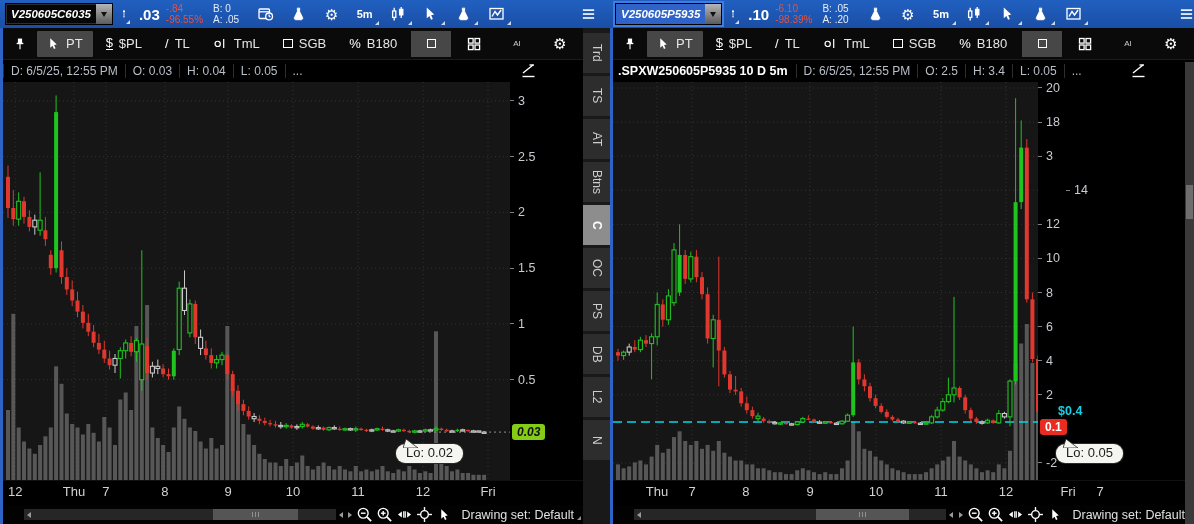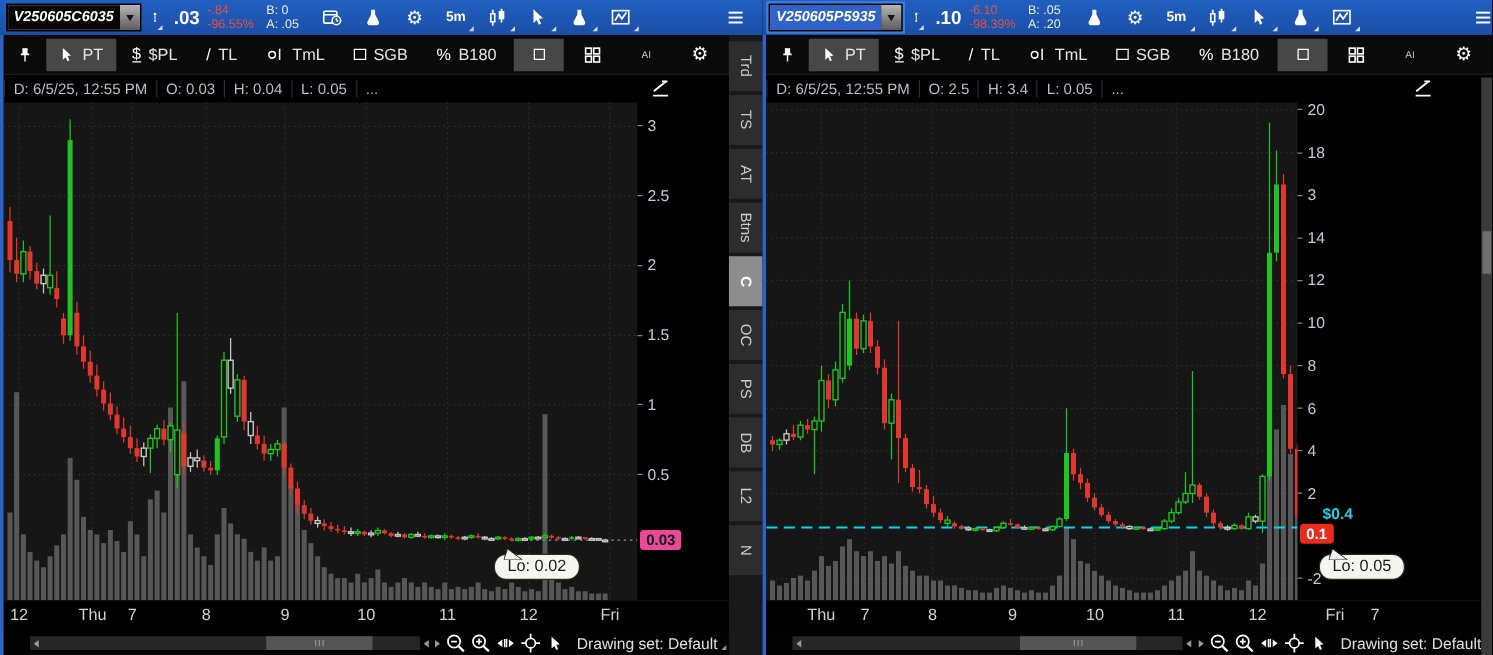--- a/index.html
+++ b/index.html
@@ -57,21 +57,21 @@
   .main-col{width:583px;display:flex;flex-direction:column;border-left:3px solid #2c63c4;}
   .rbody{display:flex;flex-direction:column;flex:1;border-left:3px solid #2c63c4;position:relative;}
   .plot-row{display:flex;height:398px;flex:0 0 398px;}
   .plot{height:398px;background:#161616;position:relative;}
   #plot0{width:507px;}
   #plot1{width:425px;}
   .axis-col{position:relative;background:#000;flex:1;font-size:12.5px;color:#c7ccd3;}
   .tick{position:absolute;left:0;display:flex;align-items:center;height:14px;transform:translateY(-7px);}
   .tick::before{content:"";width:4px;height:1px;background:#808080;margin-right:4px;display:inline-block;}
   .pbubble{position:absolute;left:2px;padding:0 5px;height:16px;line-height:16px;border-radius:3px;font-size:12px;font-weight:bold;transform:translateY(-8px);}
-  .pbubble.gray{background:#ec4899;color:#111;}
+  .pbubble.gray{background:#84cc16;color:#111;font-style:italic;}
   .pbubble.red{background:#ea2b20;color:#fff;}
   .lo-tip{position:absolute;background:#f6f6f0;color:#1b1b1b;font-size:13px;padding:1px 10px 3px;border-radius:9px;white-space:nowrap;z-index:6;box-shadow:0 0 0 1px #2a2a2a;}
   .lo-tail{position:absolute;top:-8px;left:7px;}
   .lvl-label{position:absolute;color:#17d2e6;font-size:12.5px;font-weight:bold;z-index:4;}
   svg.chartsvg{display:block;}
   .grid{stroke:#333333;stroke-width:1;stroke-dasharray:1 3;}
   .session{stroke:#5a5a5a;stroke-width:1;stroke-dasharray:4 4;}
 
   
   .xaxis{height:25px;position:relative;color:#d2d2d2;font-size:13px;background:#000;flex:0 0 25px;border-top:1px solid #101010;}
@@ -854,20 +854,21 @@
             </span>
             <span class="rbtn">
               <span class="ai-glyph">AI</span>
             </span>
             <span class="rbtn">
               <span class="gear-glyph" style="color:#fff;">⚙</span>
             </span>
           </span>
       </div>
       <div class="chart-header">
+        <span class="ch-sym">.SPXW250605P5935 10 D 5m</span>
         <span style="display:flex;height:100%;align-items:center;">
             <span class="ch-field">D: 6/5/25, 12:55 PM</span>
             <span class="ch-field">O: 2.5</span>
             <span class="ch-field">H: 3.4</span>
             <span class="ch-field">L: 0.05</span>
             <span class="ch-field">...</span>
           </span>
         <span class="scale-icon-slot"><svg width="19" height="17" viewBox="0 0 19 17" fill="none" stroke="#fff" stroke-width="1.4">
               <path d="M4 11 L14 3"></path>
               <path d="M10.5 3 h4.5"></path>
@@ -1148,21 +1149,21 @@
         <div class="axis-col" id="axis1">
             <div class="tick" style="top: 5.96574px;">
               <span>20</span>
             </div>
             <div class="tick" style="top: 40.0557px;">
               <span>18</span>
             </div>
             <div class="tick" style="top: 74.1456px;">
               <span>3</span>
             </div>
-            <div class="tick" style="top: 108.236px;">
+            <div class="tick" style="top: 108.236px; padding-left: 28px;">
               <span>14</span>
             </div>
             <div class="tick" style="top: 142.325px;">
               <span>12</span>
             </div>
             <div class="tick" style="top: 176.415px;">
               <span>10</span>
             </div>
             <div class="tick" style="top: 210.505px;">
               <span>8</span>

